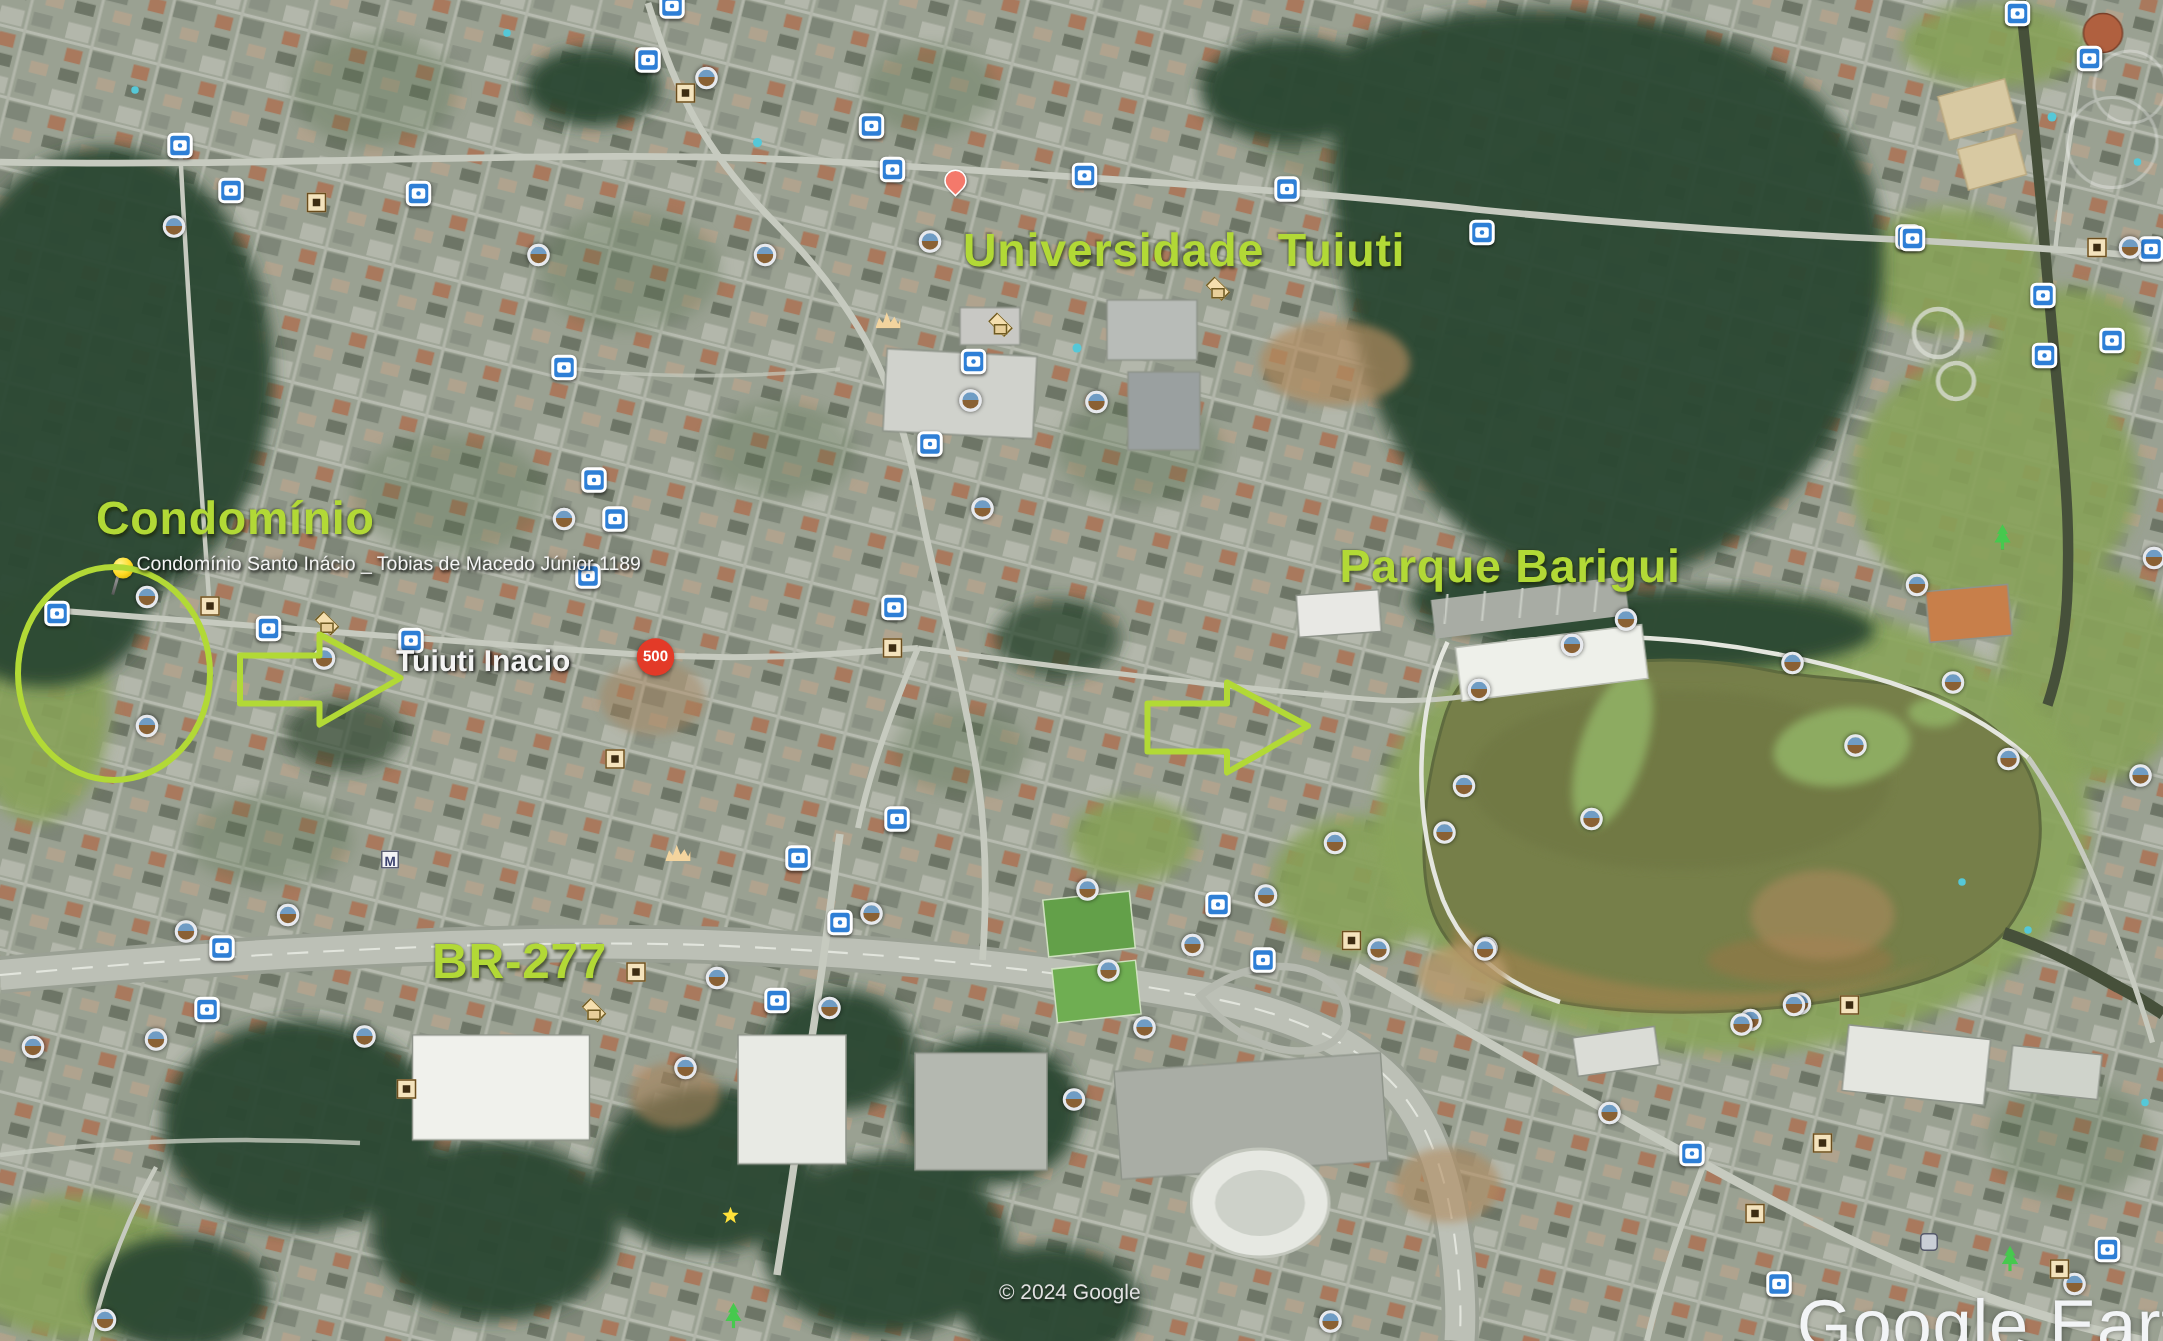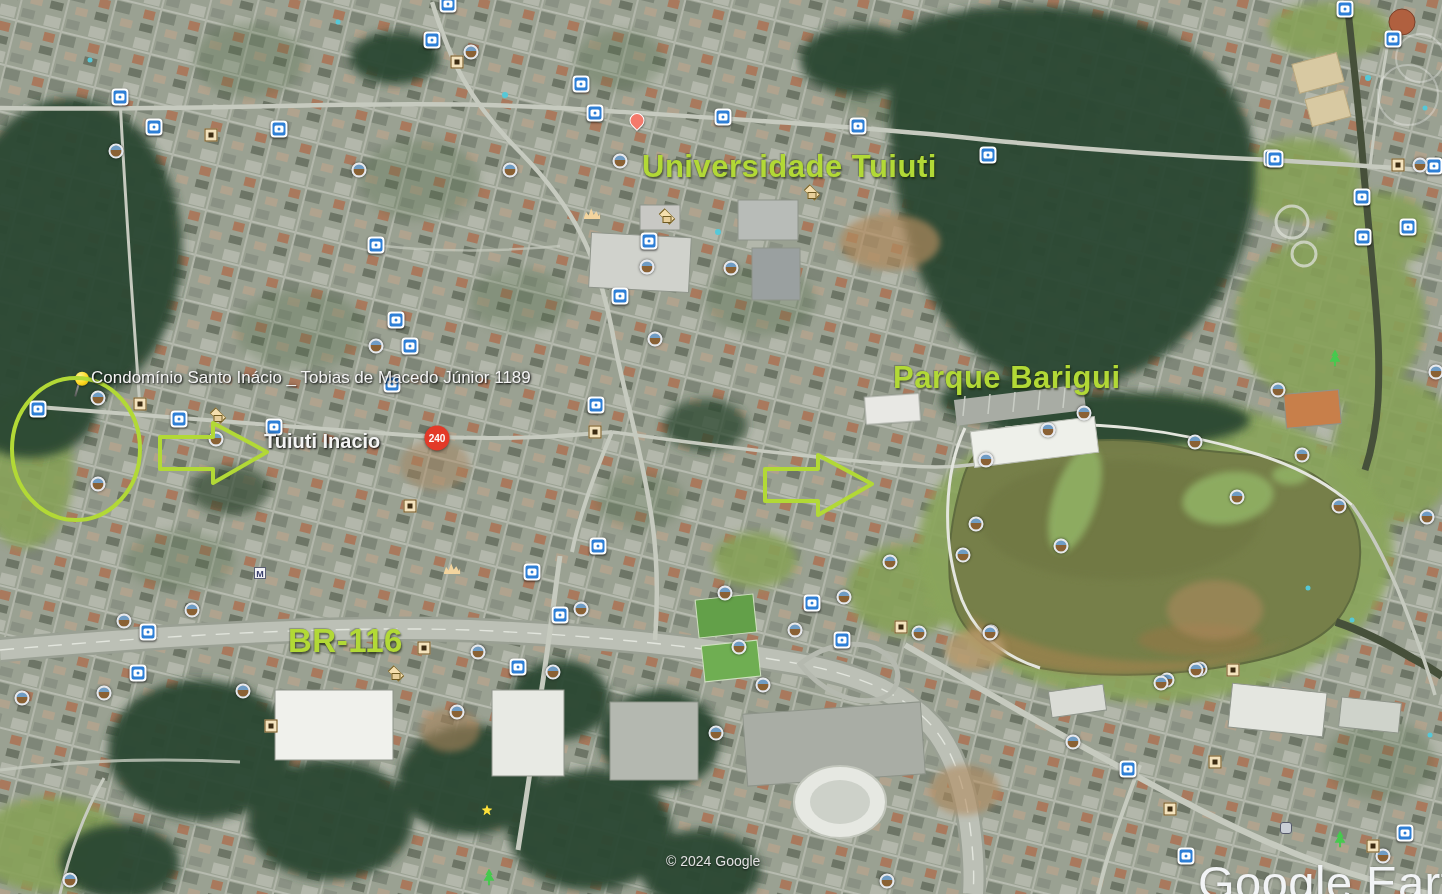--- a/index.html
+++ b/index.html
@@ -12,21 +12,21 @@
 
   
   .lbl{position:absolute;white-space:nowrap;}
   .lbl-green{font-weight:bold;font-size:31px;letter-spacing:.5px;color:#b2d936;
              text-shadow:1px 2px 2px rgba(25,35,0,.6),-1px -1px 1px rgba(25,35,0,.3);}
   .lbl-white{color:#f4f4f4;text-shadow:1px 1px 2px rgba(0,0,0,.9),0 0 4px rgba(0,0,0,.55);}
   #lbl-condominio{left:64px;top:328px;}
   #lbl-universidade{left:642px;top:149px;}
   #lbl-parque{left:893px;top:360px;}
   #lbl-br277{left:288px;top:622px;font-size:33px;}
-  #lbl-pin-address{left:91px;top:368px;font-size:17px;}
+  #lbl-pin-address{left:91px;top:368px;font-size:13px;}
   #lbl-santo-inacio{left:264px;top:430px;font-size:20px;font-weight:600;}
   #wm-copyright{left:666px;top:853px;font-size:14px;color:#e2e2e2;
                 text-shadow:0 1px 2px rgba(0,0,0,.7);}
   #wm-logo{left:1198px;top:855px;font-size:47px;font-weight:500;letter-spacing:.5px;
            color:#f2f4f6;text-shadow:0 1px 3px rgba(0,0,0,.35);}
 
   
   .mk{position:absolute;transform:translate(-50%,-50%);box-sizing:border-box;}
   .mk-camera{width:17px;height:17px;background:#2e7fd6;border:2px solid #fff;
              border-radius:4px;box-shadow:0 1px 2px rgba(0,0,0,.5);}
@@ -358,35 +358,36 @@
       <div class="mk mk-school" style="left: 811px; top: 192px;"></div>
       <div class="mk mk-school" style="left: 217px; top: 415px;"></div>
       <div class="mk mk-school" style="left: 395px; top: 673px;"></div>
       <div class="mk mk-people" style="left: 592px; top: 213px;"></div>
       <div class="mk mk-people" style="left: 452px; top: 568px;"></div>
       <div class="mk mk-tree" style="left: 1335px; top: 358px;"></div>
       <div class="mk mk-tree" style="left: 1340px; top: 839px;"></div>
       <div class="mk mk-tree" style="left: 489px; top: 877px;"></div>
       <div class="mk mk-red-pin" style="left: 637px; top: 128px;"></div>
       <div class="mk mk-pushpin" style="left: 76px; top: 396px;"></div>
-      <div class="mk mk-photo-360" style="left: 437px; top: 438px;">240</div>
+      <div class="mk mk-photo-360" style="left: 437px; top: 438px;">500</div>
       <div class="mk mk-star" style="left: 487px; top: 810px;"></div>
       <div class="mk mk-misc" style="left: 1286px; top: 828px;"></div>
       <div class="mk mk-metro" style="left: 260px; top: 573px;">M</div>
     </div>
 
   <svg id="anno" aria-hidden="true" viewBox="0 0 1442 894">
     <ellipse id="anno-circle" fill="none" stroke="#b2d936" stroke-width="4" cx="76" cy="449" rx="64" ry="71"></ellipse>
     <polygon id="anno-arrow-1" fill="none" stroke="#b2d936" stroke-width="4" stroke-linejoin="round" points="160,437 213,437 213,423 267,452 213,483 213,469 160,469"></polygon>
     <polygon id="anno-arrow-2" fill="none" stroke="#b2d936" stroke-width="4" stroke-linejoin="round" points="765,469 818,469 818,455 872,484 818,515 818,501 765,501"></polygon>
   </svg>
 
   <div class="layer-labels">
+    <div class="lbl lbl-green" id="lbl-condominio">Condomínio</div>
     <div class="lbl lbl-green" id="lbl-parque">Parque Barigui</div>
     <div class="lbl lbl-green" id="lbl-universidade">Universidade Tuiuti</div>
-    <div class="lbl lbl-green" id="lbl-br277">BR-116</div>
+    <div class="lbl lbl-green" id="lbl-br277">BR-277</div>
     <div class="lbl lbl-white" id="lbl-pin-address">Condomínio Santo Inácio _  Tobias de Macedo Júnior 1189</div>
     <div class="lbl lbl-white" id="lbl-santo-inacio">Tuiuti Inacio</div>
     <div class="lbl" id="wm-copyright">© 2024 Google</div>
     <div class="lbl" id="wm-logo">Google Earth</div>
   </div>
 
 </div>
 
 </body></html>

